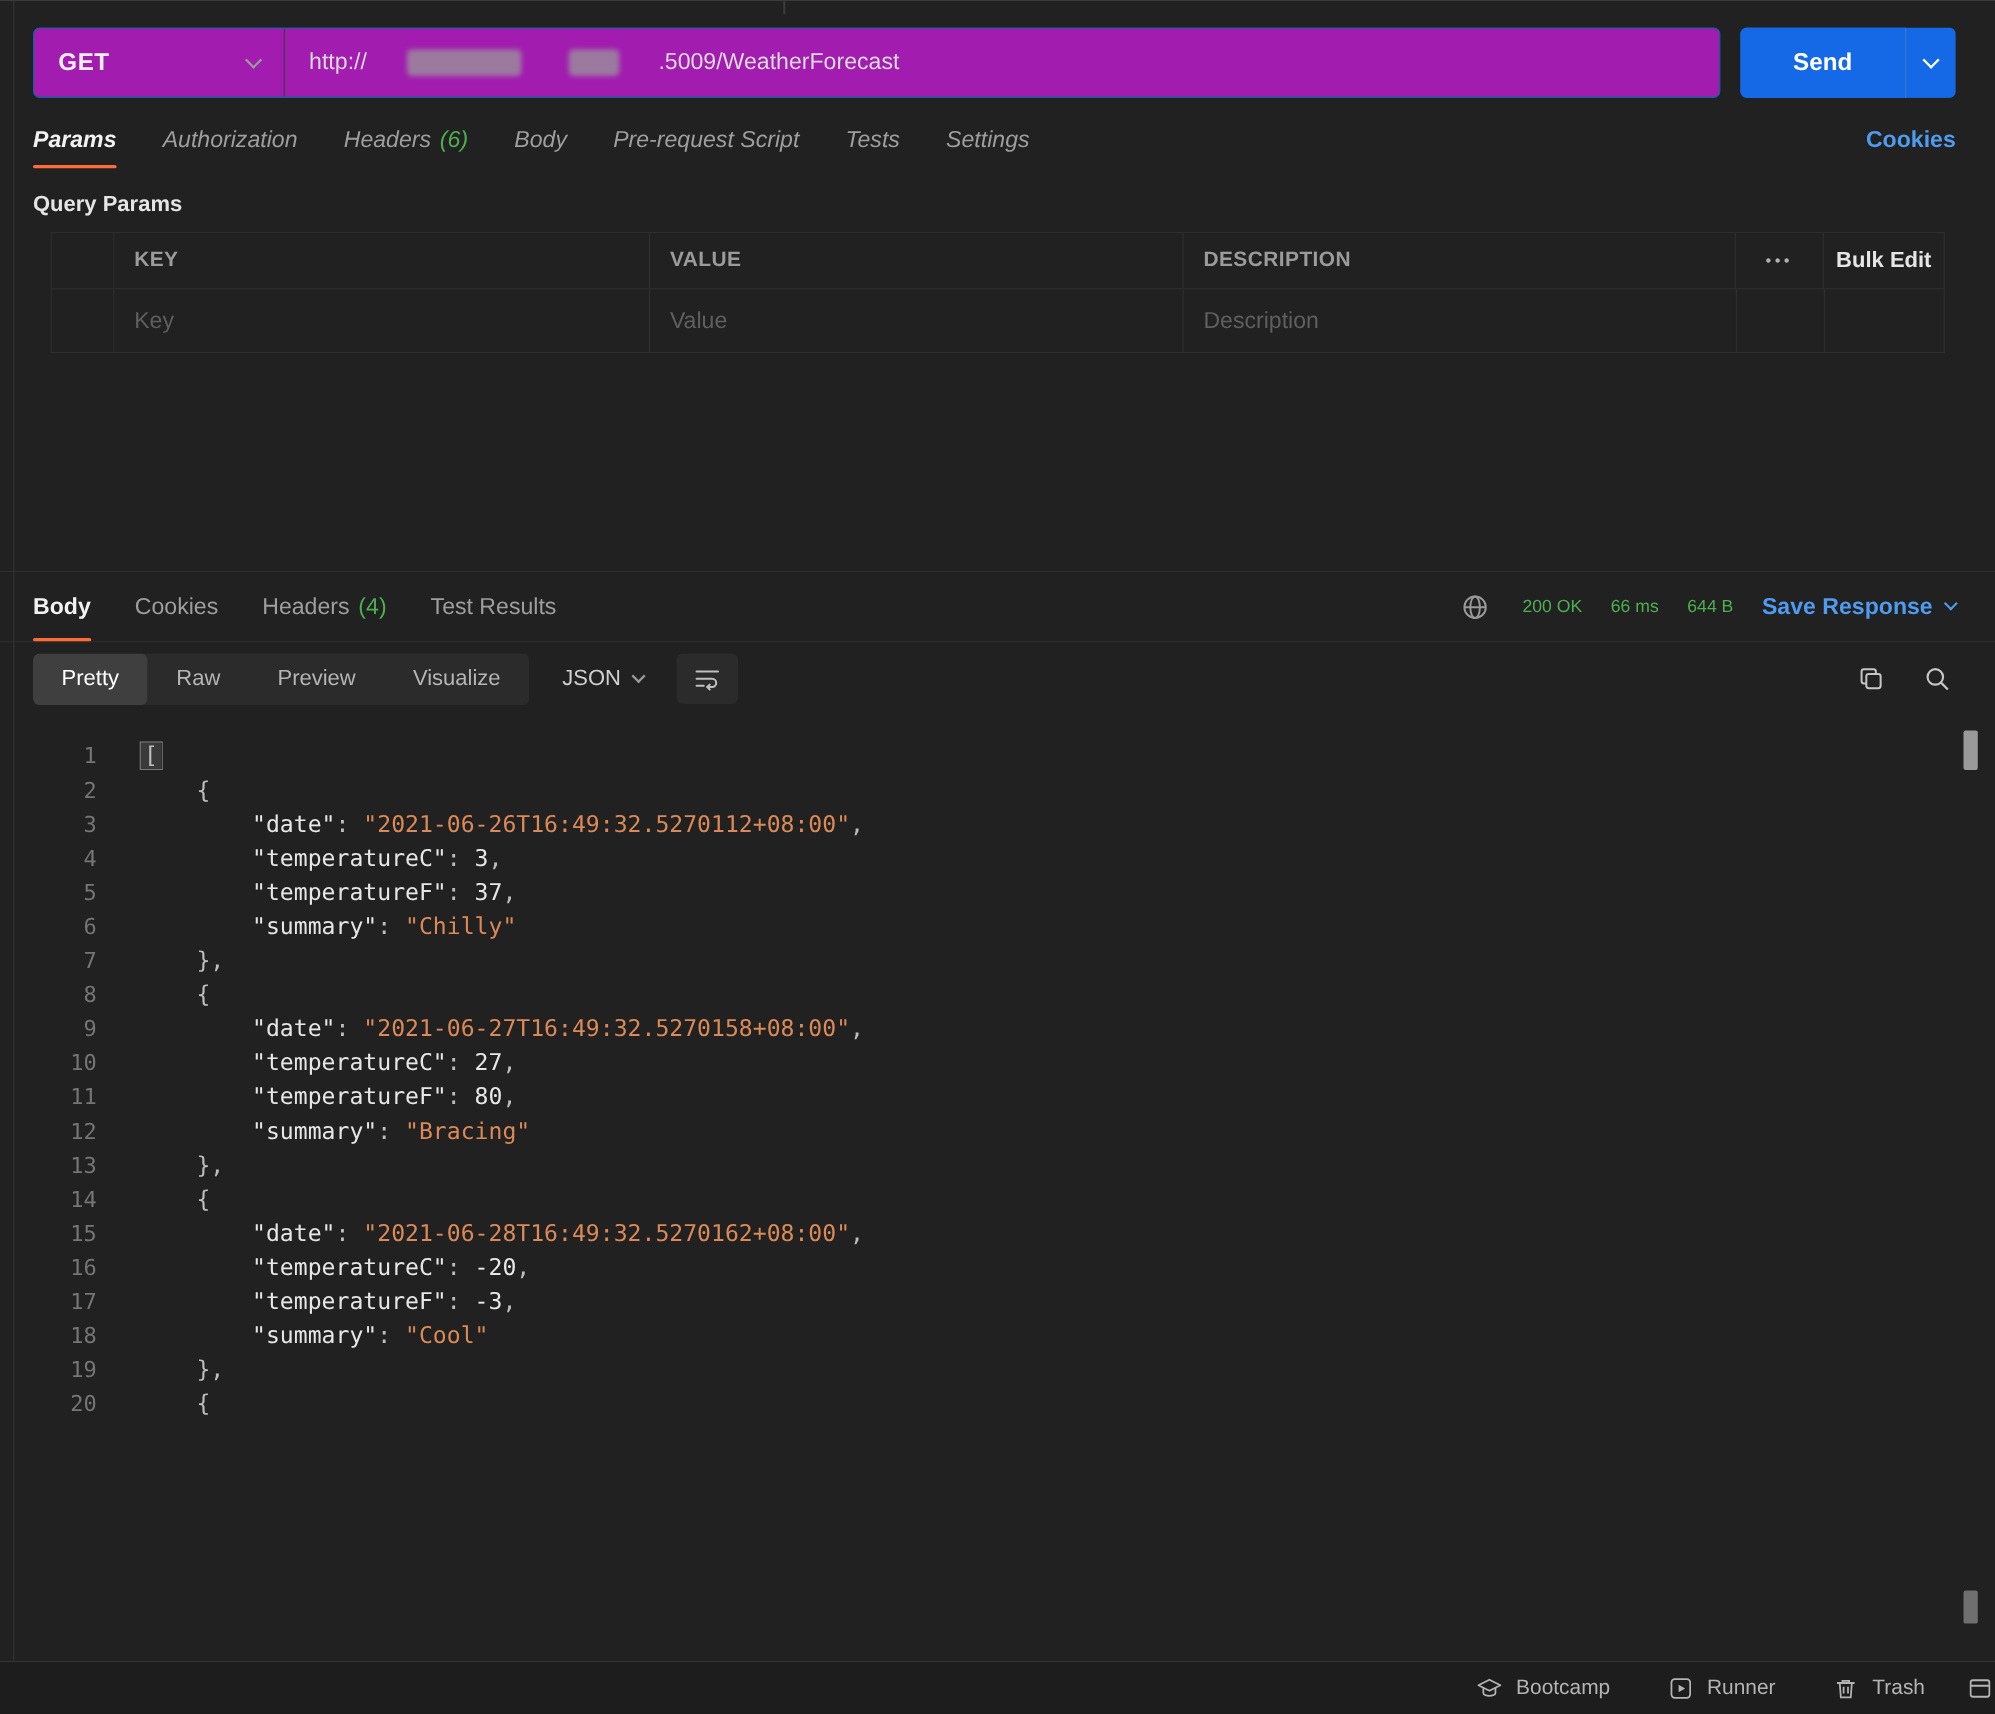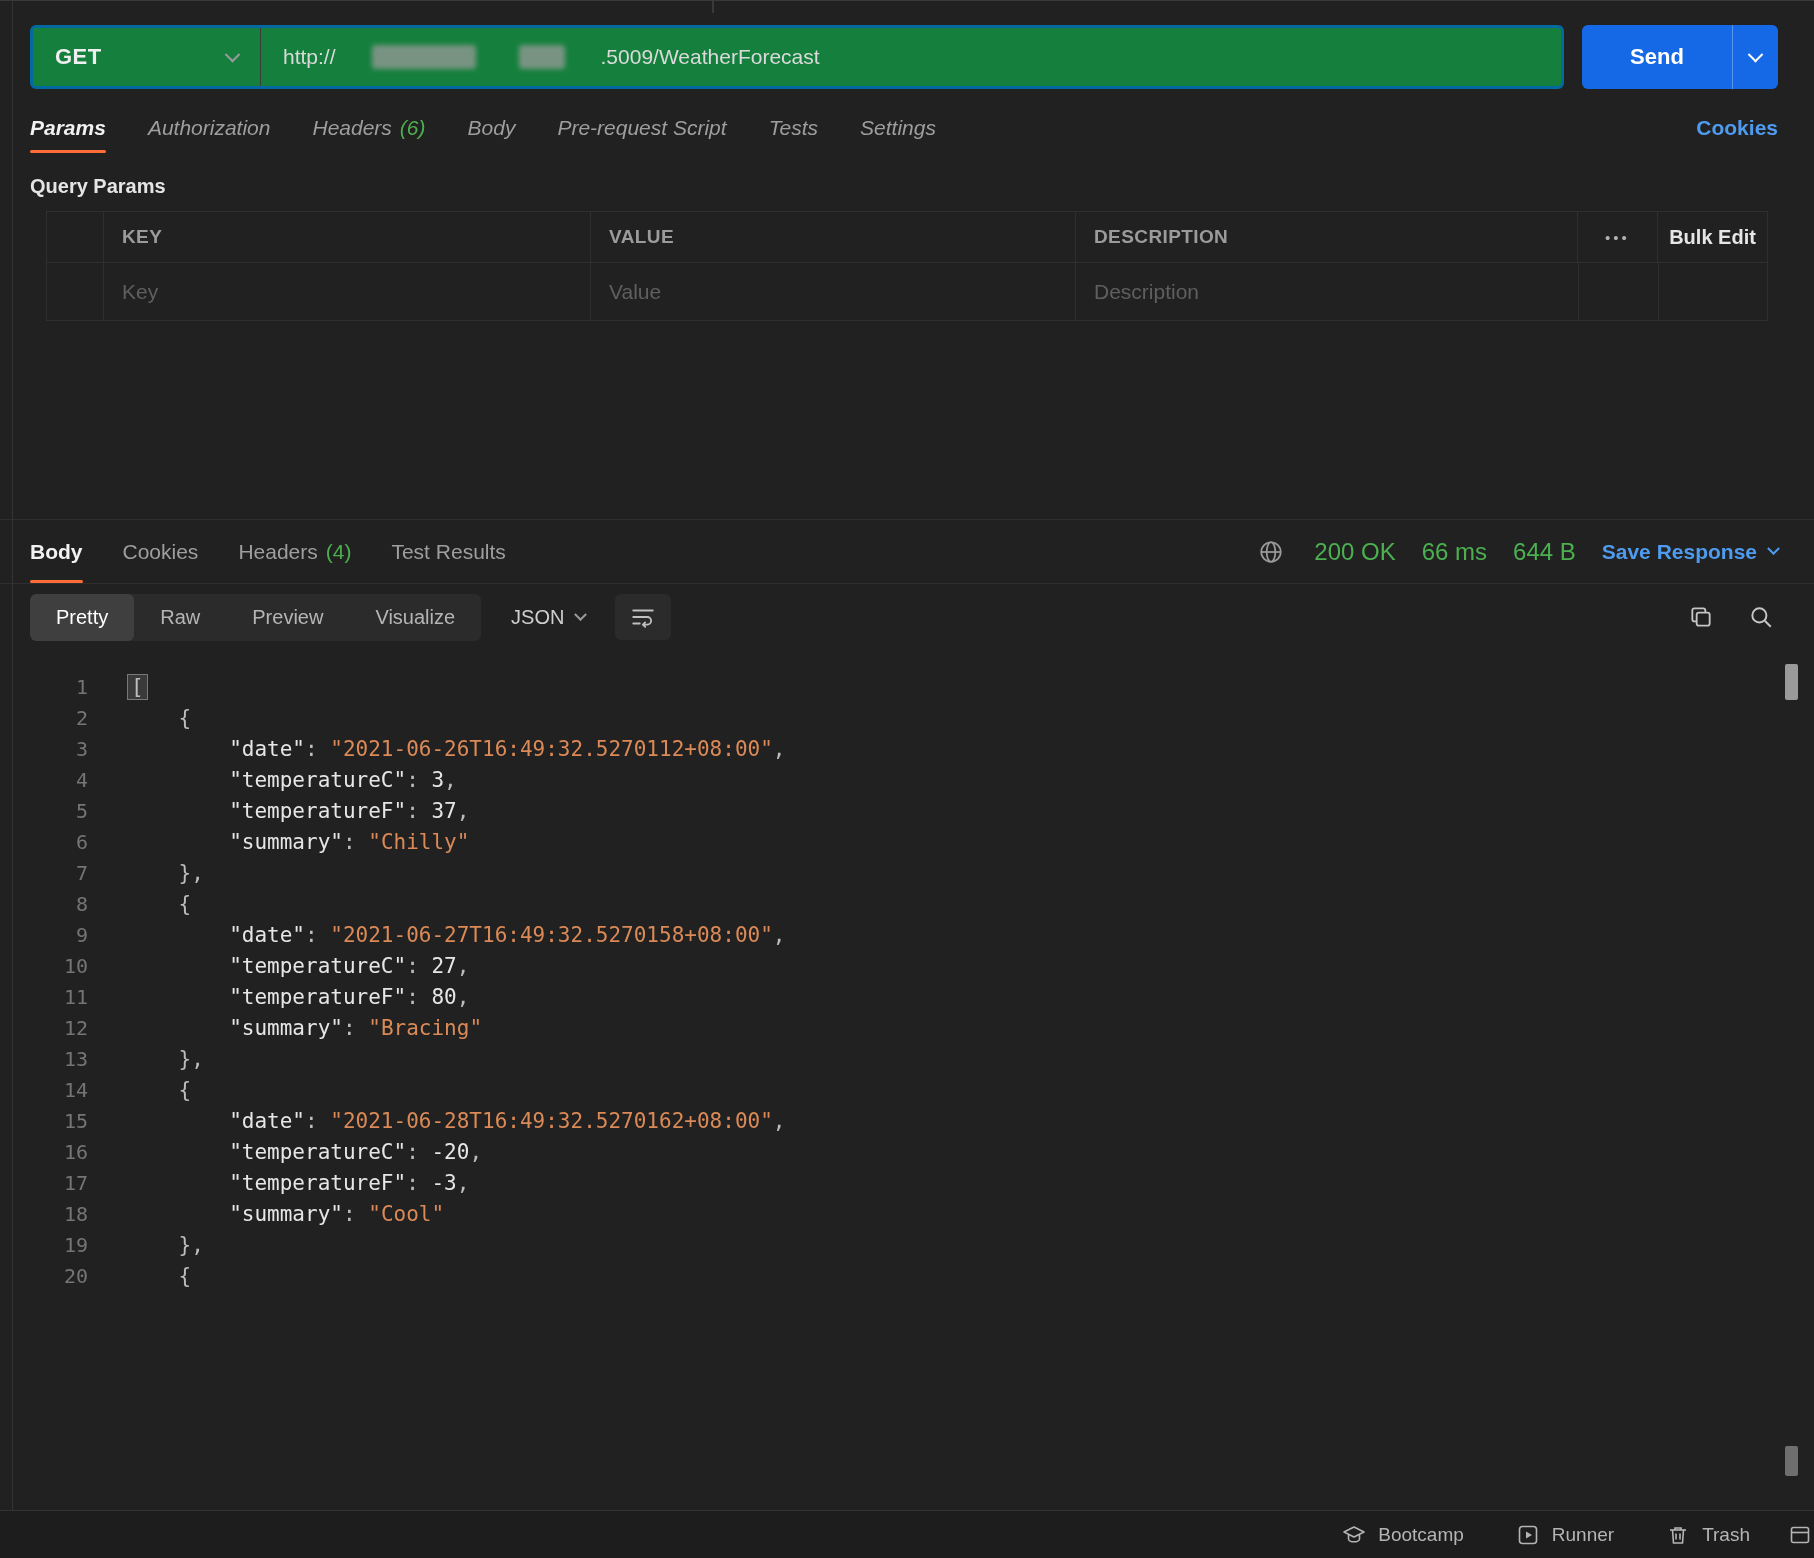--- a/index.html
+++ b/index.html
@@ -10,21 +10,21 @@
     font-family:"Liberation Sans", sans-serif;
     display:flex; flex-direction:column; overflow:hidden;
     border-top:1px solid #3a3a3a;
   }
   .left-line { position:absolute; left:12px; top:0; height:1510px; width:1px; background:#343434; z-index:9; }
   .top-strip { height:12px; position:relative; flex:none; }
   .tab-remnant { position:absolute; left:712px; top:0; width:2px; height:12px; background:#3a3a3a; }
 
   
   .request-row { flex:none; margin:12px 36px 0 30px; height:64px; display:flex; gap:18px; }
-  .url-group { flex:1; display:flex; background:#15803d; border:3px solid #0369a1; border-radius:6px; overflow:hidden; }
+  .url-group { flex:1; display:flex; background:#a21caf; border:1px solid #0369a1; border-radius:6px; overflow:hidden; }
   .method-select { width:228px; flex:none; display:flex; align-items:center; justify-content:space-between;
     padding:0 22px; border-right:1px solid #3c3c3c; cursor:pointer; }
   .method-label { font-size:22px; font-weight:600; color:#efefef; letter-spacing:.5px; }
   .chev { width:11px; height:11px; border-right:2px solid currentColor; border-bottom:2px solid currentColor;
     transform:rotate(45deg) translate(-2px,-2px); display:inline-block; }
   .method-select .chev { color:#9a9a9a; }
   .url-input { flex:1; display:flex; align-items:center; padding:0 22px; font-size:21px; color:#dadada; white-space:nowrap;gap:29px; }
   .redact { display:inline-block; height:24px; background:#9a9a9a; opacity:.75; border-radius:4px;
     filter:blur(2.5px); vertical-align:middle; margin:0 7px; }
   .redact.r1 { width:104px; } .redact.r2 { width:46px; }
@@ -69,21 +69,21 @@
   
   .response-section { flex:1; border-top:1px solid #2f2f2f; display:flex; flex-direction:column; min-height:0; }
   .resp-tabs-row { flex:none; height:64px; padding:0 36px 0 30px; display:flex; align-items:stretch; gap:40px;
     border-bottom:1px solid #2f2f2f; }
   .rs-tab { position:relative; display:flex; align-items:center; font-size:21px; color:#9e9e9e; cursor:pointer; }
   .rs-tab .count { color:#4cb050; margin-left:8px; }
   .rs-tab.active { color:#f2f2f2; font-weight:600; }
   .rs-tab.active::after { content:""; position:absolute; left:0; right:0; bottom:0; height:3px;
     background:#ff6c37; border-radius:2px; }
   .resp-meta { margin-left:auto; display:flex; align-items:center; gap:26px; }
-  .meta-green { font-size:24px; color:#4cb050; white-space:nowrap; }
+  .meta-green { font-size:16px; color:#4cb050; white-space:nowrap; }
   .save-response { display:flex; align-items:center; gap:12px; font-size:21px; font-weight:600; color:#4e9bef; cursor:pointer; }
   .save-response .chev { color:#4e9bef; width:9px; height:9px; }
 
   .resp-toolbar { flex:none; height:66px; padding:0 36px 0 30px; display:flex; align-items:center; }
   .seg { display:flex; background:#2b2b2b; border-radius:6px; overflow:hidden; }
   .seg-item { padding:12px 26px; font-size:20px; color:#b5b5b5; cursor:pointer; border-radius:6px; }
   .seg-item.active { background:#3f3f3f; color:#fff; }
   .fmt-select { margin-left:30px; display:flex; align-items:center; gap:12px; font-size:20px; color:#cfcfcf; cursor:pointer; }
   .fmt-select .chev { width:9px; height:9px; color:#9a9a9a; }
   .wrap-btn { margin-left:30px; width:56px; height:46px; background:#2b2b2b; border-radius:6px;

